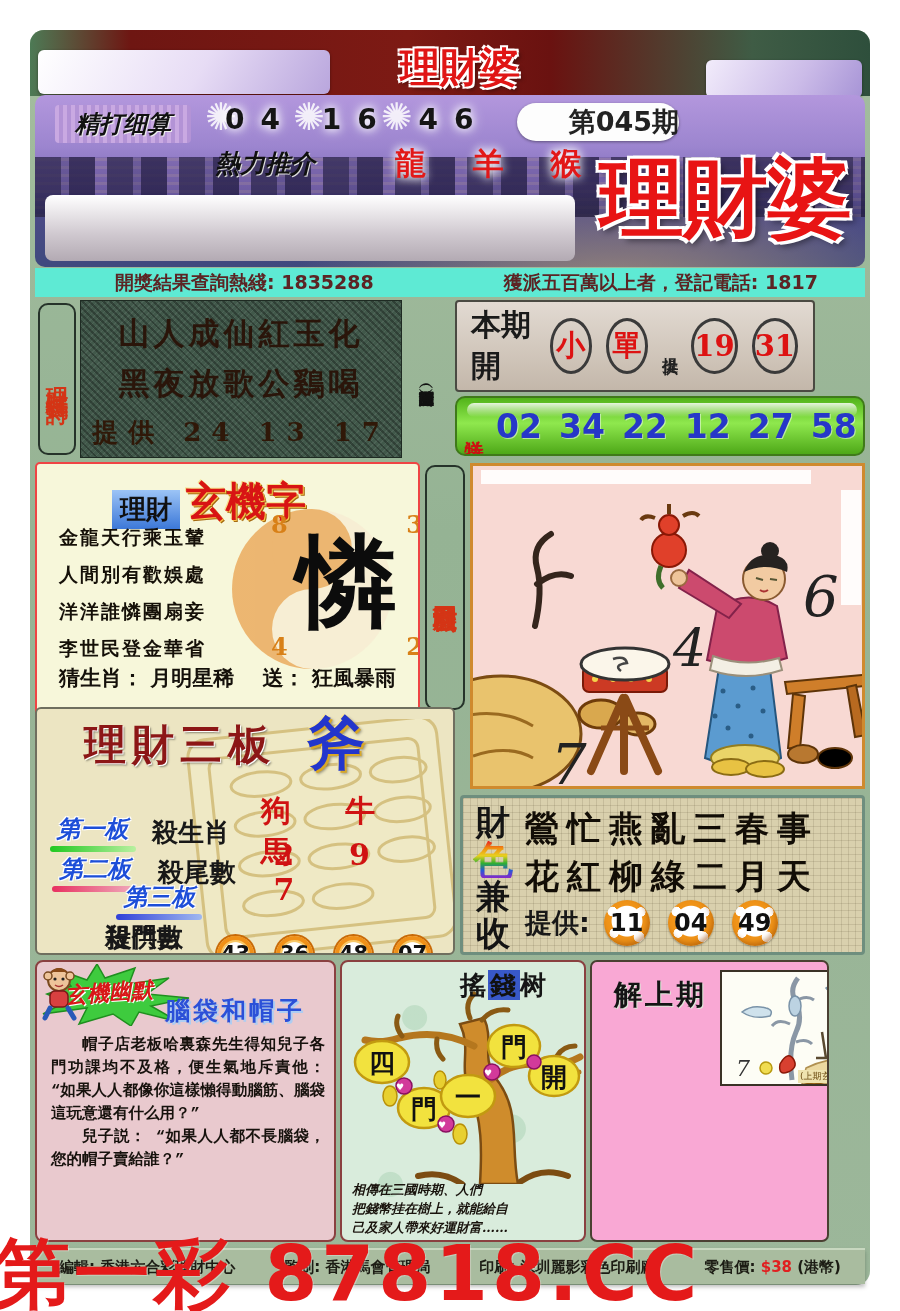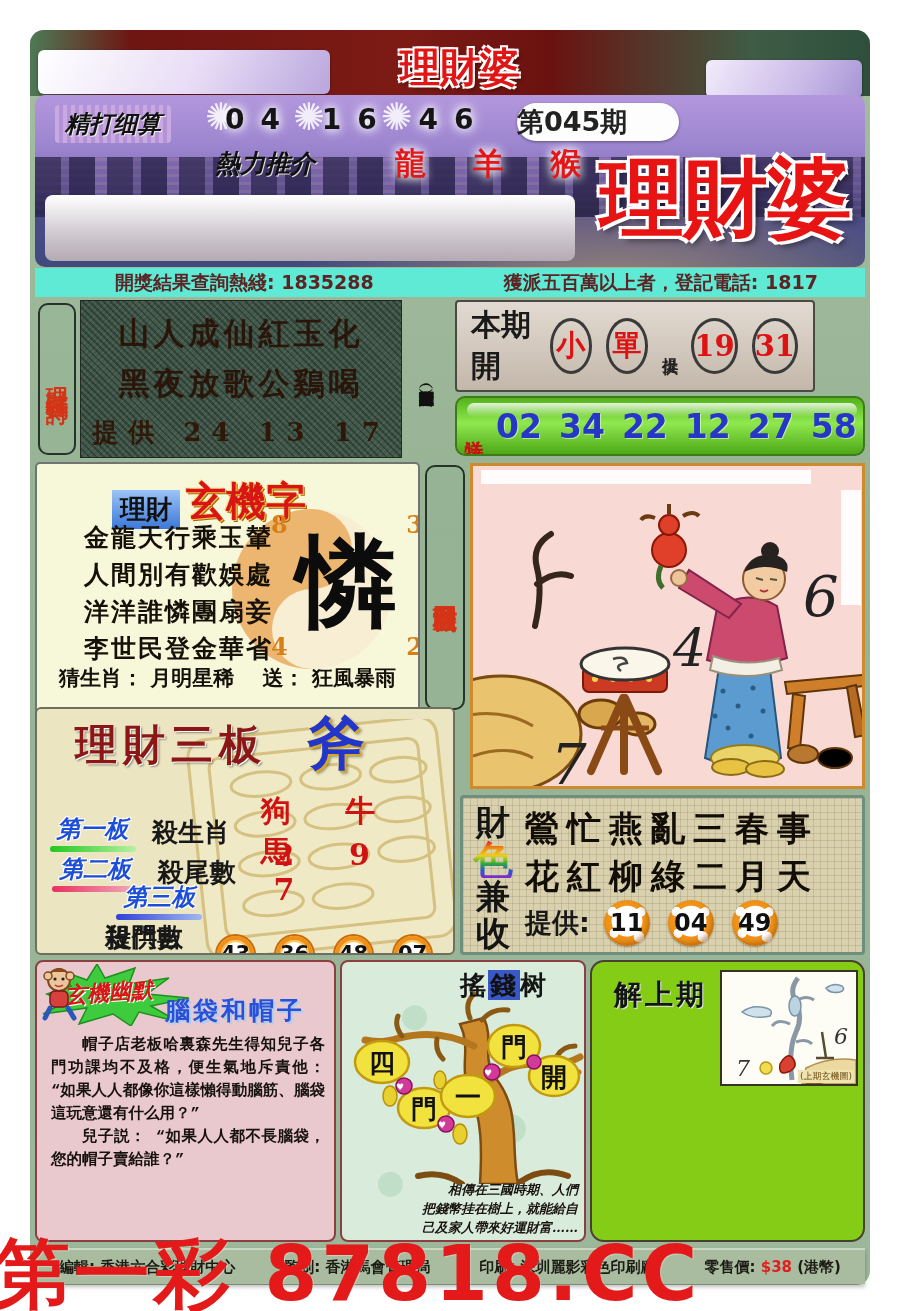--- a/index.html
+++ b/index.html
@@ -25,28 +25,28 @@
 
   
   .city { left:35px; top:95px; width:830px; height:172px; border-radius:10px; overflow:hidden;
     background:
       radial-gradient(ellipse at 70% 115%, rgba(255,200,120,.5), transparent 40%),
       linear-gradient(180deg,#b397dd 0%,#9c85cf 30%,#7a68b4 55%,#4b4a86 70%,#3f4a7e 100%); }
   .city-skyline { left:0; top:62px; width:830px; height:60px;
     background:
       repeating-linear-gradient(90deg, rgba(30,25,60,.85) 0 26px, rgba(60,50,100,.55) 26px 34px, rgba(25,20,55,.9) 34px 60px, rgba(90,70,130,.4) 60px 72px),
       repeating-linear-gradient(0deg, rgba(255,220,140,.25) 0 3px, transparent 3px 8px); opacity:.8; }
-  .jingda-strip { left:20px; top:10px; padding:3px 10px; font-size:24px; font-weight:bold; font-style:italic;
+  .jingda-strip { left:20px; top:10px; padding:3px 20px; font-size:24px; font-weight:bold; font-style:italic;
     color:#111; background:repeating-linear-gradient(90deg,#c9a9e2 0 4px,#b393d6 4px 8px); border-radius:4px;
     text-shadow:1px 1px 0 #eee; }
   .jingda-nums { left:190px; top:8px; font-size:28px; font-weight:bold; color:#151515; letter-spacing:16px;
     text-shadow:0 0 8px #fff,0 0 14px #fff; }
   .star-row { left:170px; top:0px; font-size:38px; color:rgba(255,255,255,.85); letter-spacing:22px; }
   .issue-box { left:482px; top:8px; width:162px; height:38px; background:#fdfdfd; border-radius:19px;
-    text-align:left; line-height:38px; font-size:27px; font-weight:bold; color:#222; box-shadow:0 1px 3px rgba(0,0,0,.4); }
+    text-align:right; line-height:38px; font-size:27px; font-weight:bold; color:#222; box-shadow:0 1px 3px rgba(0,0,0,.4); }
   .reli { left:180px; top:52px; font-size:25px; font-weight:bold; font-style:italic; color:#101010;
     text-shadow:1px 1px 0 #ddd; }
   .zodiacs { left:360px; top:48px; font-size:31px; font-weight:bold; color:#e21818; letter-spacing:18px;
     text-shadow:0 0 8px #fff,0 0 12px #fff; }
   .gray-box { left:10px; top:100px; width:530px; height:66px; border-radius:8px;
     background:linear-gradient(180deg,#ffffff,#cfc8cf 60%,#b3aab3); }
   .city-big-title { left:548px; top:48px; width:285px; text-align:center; font-size:84px; font-weight:bold;
     color:#e81414; font-family:"DejaVu Serif",serif; line-height:110px;
     text-shadow:-3px -3px 0 #fff,3px -3px 0 #fff,-3px 3px 0 #fff,3px 3px 0 #fff,5px 5px 6px rgba(0,0,0,.45); }
 
@@ -83,48 +83,48 @@
   .tesong { left:455px; top:396px; width:410px; height:60px; border-radius:10px; border:2px solid #3f7a1a;
     background:linear-gradient(180deg,#52b31a,#8fe84e 45%,#4ea818); display:flex; align-items:center; overflow:hidden; position:absolute; }
   .tesong::before { content:""; position:absolute; left:10px; top:5px; width:390px; height:14px; border-radius:8px;
     background:linear-gradient(180deg,rgba(255,255,255,.85),rgba(255,255,255,0)); }
   .tesong .lab { writing-mode:vertical-rl; text-orientation:upright; font-size:19px; font-weight:bold;
     color:#cc1111; margin:0 4px 0 8px; line-height:1; }
   .tesong .nums { display:flex; gap:17px; margin-left:8px; font-size:33px; font-weight:bold; color:#2637c8;
     text-shadow:1px 1px 0 rgba(255,255,255,.5); position:relative; }
 
   
-  .xuanjizi { left:35px; top:462px; width:385px; height:300px; background:#f7f7da; border:2px solid #737373;
+  .xuanjizi { left:35px; top:462px; width:385px; height:300px; background:#f7f7da; border:2px solid #ef4444;
     border-radius:5px; overflow:hidden; }
   .xz-title { left:75px; top:10px; display:flex; align-items:flex-end; }
   .xz-prefix { background:linear-gradient(180deg,#9cc4f6,#3c78d8); color:#101010; font-size:26px; font-weight:bold;
     padding:2px 8px; }
   .xz-main { color:#d81414; font-size:40px; font-weight:bold; font-family:"DejaVu Serif",serif;
     text-shadow:1px 1px 0 #f7c34a,2px 2px 0 #a56a10,-1px -1px 0 #f7e08a; margin-left:6px; }
   .taiji { left:195px; top:45px; width:160px; height:160px; border-radius:50%;
     background:linear-gradient(90deg,#e9a14e 50%,#f7ecd2 50%); opacity:.75; }
   .taiji::before { content:""; position:absolute; left:40px; top:0; width:80px; height:80px; border-radius:50%;
     background:#e9a14e; }
   .taiji::after { content:""; position:absolute; left:40px; bottom:0; width:80px; height:80px; border-radius:50%;
     background:#f7ecd2; }
-  .xz-poem { left:22px; top:55px; font-family:"DejaVu Serif",serif; font-weight:bold; font-size:25px;
-    color:#151008; line-height:37px; letter-spacing:2px;margin-left:25px; }
+  .xz-poem { left:22px; top:55px; font-family:"DejaVu Serif",serif; font-weight:bold; font-size:19px;
+    color:#151008; line-height:37px; letter-spacing:2px; }
   .xz-char-block { left:240px; top:50px; width:140px; height:145px; text-align:center; }
   .xz-big { font-size:100px; font-weight:bold; color:#0c0c0c; line-height:135px; font-family:"DejaVu Serif",serif; }
   .xz-corner { position:absolute; font-size:24px; font-weight:bold; color:#d88018; font-family:"DejaVu Serif",serif; }
   .xz-hint { left:22px; top:200px; font-size:21px; font-weight:bold; color:#14100a; font-family:"DejaVu Serif",serif; }
 
   
   .lab-tu { left:425px; top:465px; width:40px; height:245px; font-size:24px; }
   .illus { left:470px; top:463px; width:395px; height:326px; background:#f8d9d3; border:3px solid #cf8a2e; }
 
   
   .sanban { left:35px; top:707px; width:420px; height:248px; background:#ece5c2; border:2px solid #6f6f5f;
     border-radius:6px; overflow:hidden; }
-  .sb-title { left:38px; top:8px; font-size:42px; font-weight:bold; color:#8c1616; font-family:"DejaVu Serif",serif;
+  .sb-title { left:47px; top:8px; font-size:42px; font-weight:bold; color:#8c1616; font-family:"DejaVu Serif",serif;
     text-shadow:1px 1px 0 #fff,2px 2px 2px rgba(0,0,0,.4); letter-spacing:6px; }
   .sb-axe { left:270px; top:-4px; font-size:58px; font-weight:bold; color:#2336cc; font-family:"DejaVu Serif",serif;
     text-shadow:2px 2px 0 #d8a828,-1px -1px 0 #f6e49a,3px 3px 3px rgba(0,0,0,.4); }
   .sb-row { position:absolute; left:12px; display:flex; align-items:center; }
   .sb-label { width:100px; font-size:24px; font-weight:bold; font-style:italic; color:#1d4ed8;
     text-shadow:-1px -1px 0 #fff,1px -1px 0 #fff,-1px 1px 0 #fff,1px 1px 0 #fff; text-align:center; }
   .sb-label .ul { display:block; height:6px; width:86px; margin:1px auto 0; border-radius:3px; }
   .ul-g { background:linear-gradient(90deg,#20c820,#b8f0a0); }
   .ul-p { background:linear-gradient(90deg,#e83060,#f0b0c0); }
   .ul-b { background:linear-gradient(90deg,#3040d8,#a0b8f0); }
@@ -174,24 +174,24 @@
 
   .treepanel { left:340px; top:960px; width:246px; height:282px; background:#d9ecdc; border:2px solid #8a4040;
     border-radius:8px; overflow:hidden;
     background-image:radial-gradient(circle at 30% 20%, rgba(170,210,180,.5) 0 12px, transparent 13px),
       radial-gradient(circle at 70% 60%, rgba(170,210,180,.5) 0 14px, transparent 15px),
       radial-gradient(circle at 20% 80%, rgba(170,210,180,.5) 0 12px, transparent 13px); }
   .tree-title { left:118px; top:6px; font-size:26px; font-weight:bold; color:#151515;
     font-family:"DejaVu Serif",serif; letter-spacing:2px; }
   .tree-title .hl { background:#3858c8; color:#111; padding:0 2px; }
   .tree-caption { left:10px; top:218px; width:226px; font-size:13px; font-style:italic; font-weight:bold;
-    color:#1a140e; text-align:right; line-height:19px; font-family:"DejaVu Serif",serif; }
-
-  .jiepanel { left:590px; top:960px; width:275px; height:282px; background:#84cc16; border:2px solid #4a4032;
-    border-radius:14px; overflow:hidden; }
+    color:#1a140e; text-align:left; line-height:19px; font-family:"DejaVu Serif",serif; }
+
+  .jiepanel { left:590px; top:960px; width:239px; height:282px; background:#f9a8d4; border:2px solid #4a4032;
+    border-radius:7px; overflow:hidden; }
   .jie-title { left:22px; top:14px; font-size:28px; font-weight:bold; color:#141414; letter-spacing:3px;
     text-shadow:1px 1px 0 #dde8d8; }
   .jie-img { left:128px; top:8px; width:138px; height:116px; background:#fdfdf5; border:2px solid #3a3226; }
   .jie-img-caption { position:absolute; right:2px; bottom:1px; font-size:9px; color:#6a4a10; background:#efe3b0;
     padding:0 2px; }
 
   
   .footer { left:35px; top:1248px; width:830px; height:36px; background:#a9bc9f; border-top:2px solid #c8d8c0;
     display:flex; align-items:center; font-size:15px; font-weight:bold; color:#1c1c14;
     justify-content:space-between; padding:0 24px; box-shadow:0 3px 4px rgba(0,0,0,.25); }

